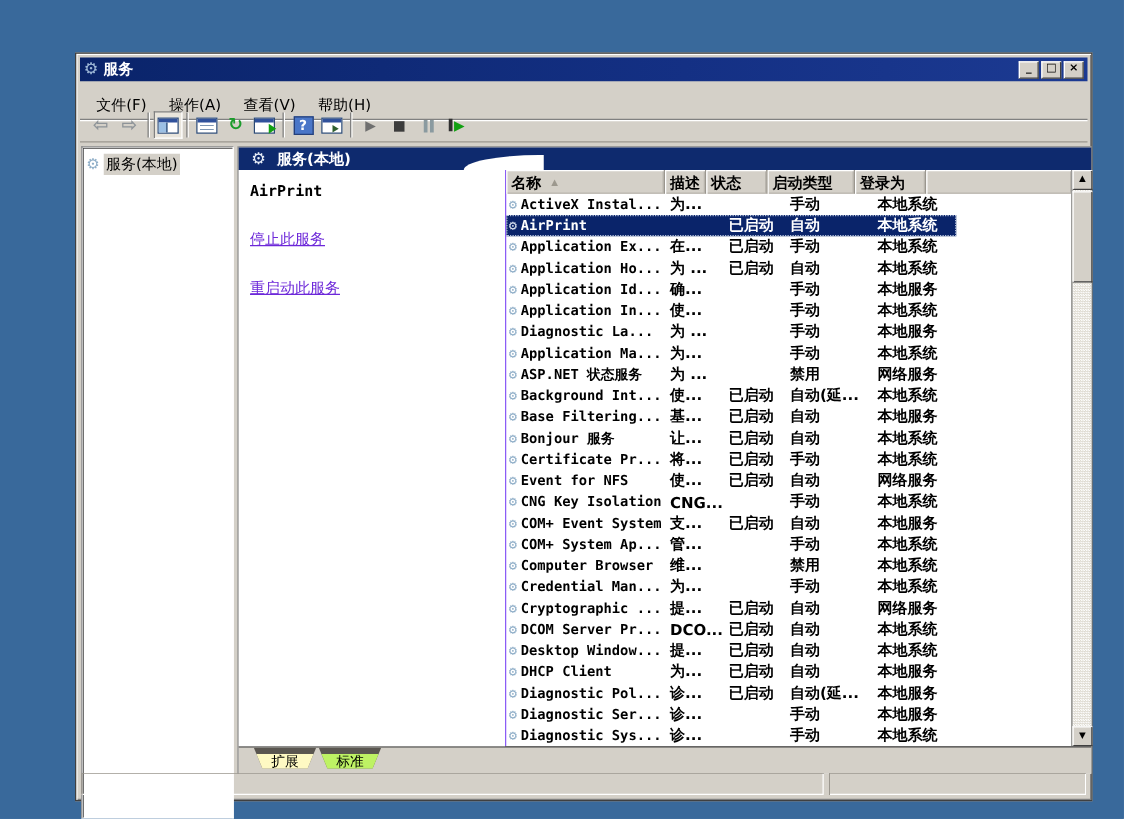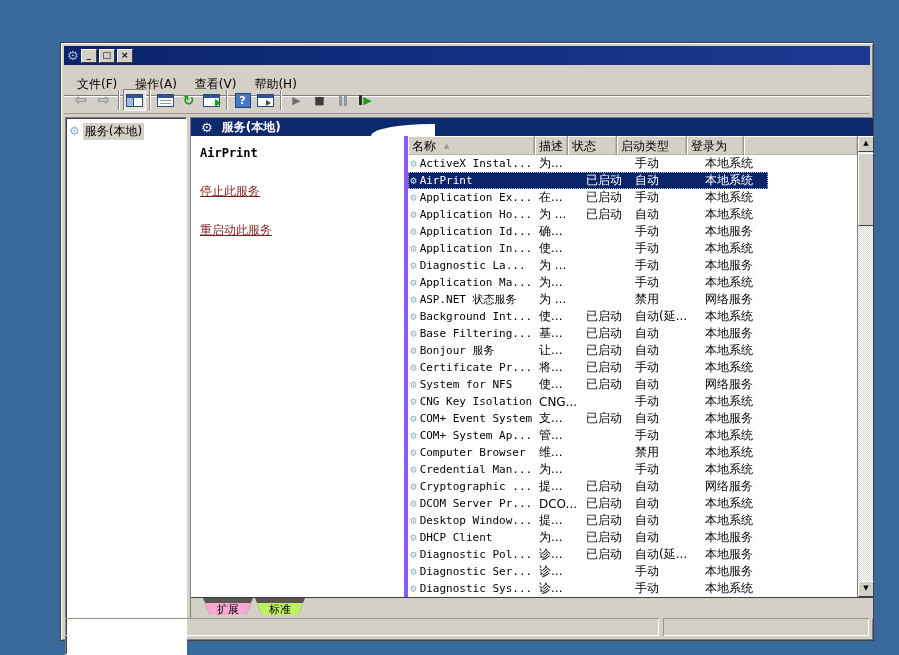--- a/index.html
+++ b/index.html
@@ -64,25 +64,25 @@
                  border-top:1px solid #808080; box-shadow:-1px 0 0 #808080; }
   .banner { position:absolute; left:0; top:0; right:0; height:18px; background:#0E2A6E; color:#fff;
             display:flex; align-items:center; padding-left:10px; gap:9px; font-weight:bold; font-size:12px; }
   .banner .gear { color:#E8EEF8; font-size:13px; }
   .banner-curve { position:absolute; left:180px; top:6px; width:64px; height:12px; background:#fff;
                   border-top-left-radius:60px 12px; z-index:2; }
   .desc-pane { position:absolute; left:0; top:18px; width:213px; bottom:22px; background:#fff;
                padding:10px 0 0 9px; z-index:3; }
   .desc-title { font-family:"DejaVu Sans Mono","DejaVu Sans",monospace; font-weight:bold; font-size:12px; }
   .desc-links { margin-top:16px; font-size:12px; line-height:15px; }
-  .task-link { color:#7f1d1d; text-decoration:underline; display:block; cursor:pointer; white-space:nowrap;margin-top:24px; }
+  .task-link { color:#6d28d9; text-decoration:underline; display:block; cursor:pointer; white-space:nowrap;margin-top:24px; }
 
   
   .listview { position:absolute; left:213px; top:18px; right:0; bottom:22px; background:#fff;
-              border-left:4px solid #8b5cf6; }
+              border-left:1px solid #8b5cf6;font-weight:bold; }
   .lv-header { position:absolute; top:0; left:0; right:16px; height:19px; display:flex; }
   .hcell { background:#D4D0C8; font-size:12px; padding:1px 4px 0 4px; display:flex; align-items:center;
            gap:8px; white-space:nowrap; overflow:hidden; border-right:1px solid #9a968e;
            box-shadow: inset 1px 1px 0 #fff, inset -1px -1px 0 #b9b5ad; }
   .h-name{width:127px;} .h-desc{width:33px;} .h-status{width:49px;} .h-start{width:70px;}
   .h-logon{width:57px;} .h-fill{flex:1; border-right:none;}
   .sort-arrow { font-size:7px; color:#9C988E; }
 
   .lv-rows { position:absolute; top:19px; left:0; right:16px; bottom:0; overflow:hidden; }
   .svc-row { height:17px; display:flex; align-items:center; }
@@ -106,21 +106,21 @@
   .vs-up{top:0;} .vs-down{bottom:0;}
   .vs-thumb { position:absolute; left:0; top:17px; width:16px; height:73px; background:#D4D0C8;
               border:1px solid; border-color:#fff #404040 #404040 #fff; }
 
   
   .tabs-row { position:absolute; left:0; right:0; bottom:0; height:22px; background:#D4D0C8;
               border-top:1px solid #404040; display:flex; padding-left:12px; }
   .tab { height:17px; margin-right:2px; clip-path:polygon(0 0,100% 0,calc(100% - 7px) 100%,7px 100%);
          background:#5a5650; padding:0 1px 1px 1px; }
   .tab-inner { height:16px; clip-path:polygon(0 0,100% 0,calc(100% - 6px) 100%,6px 100%);
-               background:#f9a8d4; font-size:11px; line-height:15px; padding:0 13px; }
+               background:#fef9c3; font-size:11px; line-height:15px; padding:0 13px; }
   .tab.behind .tab-inner { background:#bef264; }
 
   
   .statusbar { position:absolute; left:4px; right:4px; bottom:4px; height:18px; display:flex; gap:4px; }
   .sb-cell { height:100%; box-shadow: inset 1px 1px 0 #9a968e, inset -1px -1px 0 #fff; }
   .sb-main { width:594px; } .sb-side { flex:1; }
 
   
   .watermark { position:absolute; right:5px; top:603px; z-index:20; font-size:24px; font-weight:bold;
                color:#fff; letter-spacing:1px; white-space:nowrap;
@@ -129,20 +129,21 @@
 </style>
 </head>
 <body>
 
 <div class="desktop">
 
   <div class="window">
 
     <div class="titlebar">
       <span class="gear">⚙</span>
+      <span class="title-text">服务</span>
       <span class="winbtn">_</span>
       <span class="winbtn">□</span>
       <span class="winbtn">×</span>
     </div>
 
     <div class="menubar">
       <span class="menu-item">文件(F)</span>
       <span class="menu-item">操作(A)</span>
       <span class="menu-item">查看(V)</span>
       <span class="menu-item">帮助(H)</span>
@@ -382,21 +383,21 @@
       <span class="cell c-desc">将...</span>
       <span class="cell c-status">已启动</span>
       <span class="cell c-start">手动</span>
       <span class="cell c-logon">本地系统</span>
     </div>
   </div>
             <div class="svc-row">
     <div class="cells">
       <span class="cell c-name">
                   <span class="row-gear">⚙</span>
-                  <span class="txt">System for NFS</span>
+                  <span class="txt">Event for NFS</span>
                 </span>
       <span class="cell c-desc">使...</span>
       <span class="cell c-status">已启动</span>
       <span class="cell c-start">自动</span>
       <span class="cell c-logon">网络服务</span>
     </div>
   </div>
             <div class="svc-row">
     <div class="cells">
       <span class="cell c-name">

